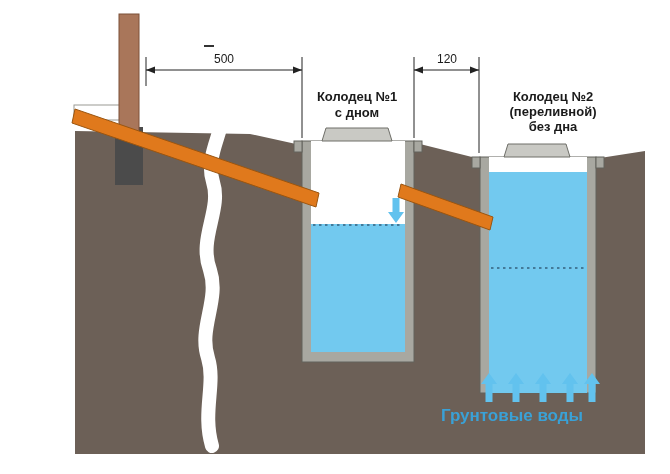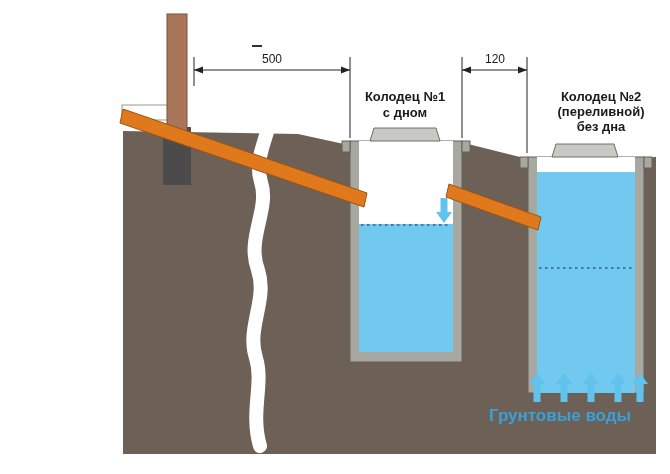--- a/index.html
+++ b/index.html
@@ -1,17 +1,17 @@
 <!DOCTYPE html>
 <html><head>
 <meta charset="utf-8">
 <style>
   html,body{margin:0;padding:0;background:#ffffff;}
-  .stage{position:relative;width:608px;height:474px;background:#ffffff;overflow:hidden;
-         font-family:"Liberation Sans", sans-serif;margin-left:48px;}
+  .stage{position:relative;width:670px;height:474px;background:#ffffff;overflow:hidden;
+         font-family:"Liberation Sans", sans-serif;}
   svg{display:block;}
   text{font-family:"Liberation Sans", sans-serif;}
   .dim-text{font-size:12px;fill:#1a1a1a;}
   .well-label{font-size:13px;font-weight:700;fill:#1a1a1a;}
   .gw-label{font-size:17px;font-weight:700;}
 </style>
 </head>
 <body>
 
 <div class="stage">

